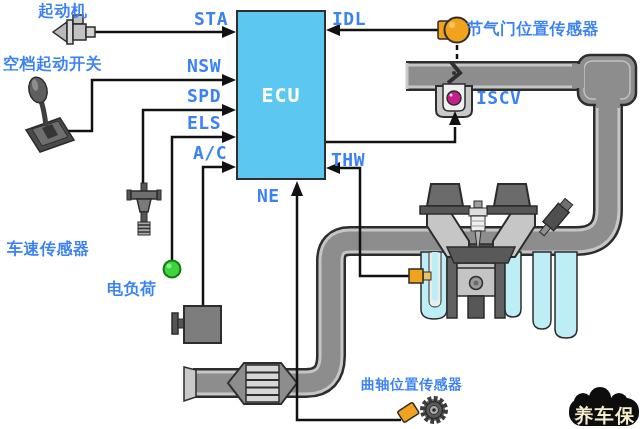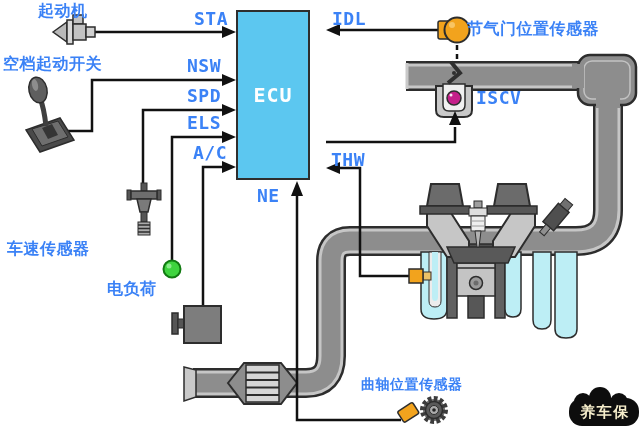--- a/index.html
+++ b/index.html
@@ -4,26 +4,26 @@
 <style>
   html,body{margin:0;padding:0;background:#ffffff;}
   #stage{position:relative;width:640px;height:429px;background:#ffffff;overflow:hidden;
          font-family:"DejaVu Sans",sans-serif;}
   #diagram-svg{position:absolute;left:0;top:0;width:640px;height:429px;}
   .lbl{position:absolute;font-weight:bold;color:#3b82f6;white-space:nowrap;line-height:1.1;}
   .cjk{font-size:16px;letter-spacing:0.5px;font-family:"DejaVu Sans",sans-serif;}
   .cjk-s{font-size:15px;letter-spacing:0.5px;}
   .cjk-xs{font-size:14px;letter-spacing:0.5px;}
   .pin{font-size:18px;font-family:"DejaVu Sans Mono","Liberation Mono",monospace;letter-spacing:0.5px;text-align:right;}
-  .ecu-box{position:absolute;left:236px;top:10px;width:74px;height:170px;background:#5cc7f0;
+  .ecu-box{position:absolute;left:236px;top:10px;width:90px;height:170px;background:#5cc7f0;
            border:2px solid #2e2e2e;box-sizing:border-box;display:flex;align-items:center;justify-content:center;}
   .ecu-text{color:#ffffff;font-weight:bold;font-size:20px;letter-spacing:1px;
             font-family:"DejaVu Sans Mono","Liberation Mono",monospace;}
   .badge-text{position:absolute;left:573px;top:403px;width:64px;text-align:center;font-weight:bold;
-              font-size:15px;color:#f6eecb;letter-spacing:1.5px;font-family:"DejaVu Sans",sans-serif;}
+              font-size:19px;color:#f6eecb;letter-spacing:1.5px;font-family:"DejaVu Sans",sans-serif;}
 </style>
 </head>
 <body>
 
 <div id="stage">
 
 <svg id="diagram-svg" viewBox="0 0 640 429">
 
   <g>
     <path d="M 406,76 H 578 Q 608,76 608,106 V 210 Q 608,241 576,241 H 350 Q 331,241 331,261 V 356 Q 331,383 306,383 H 193" fill="none" stroke="#2d2d2d" stroke-width="30" stroke-linecap="butt"></path>

